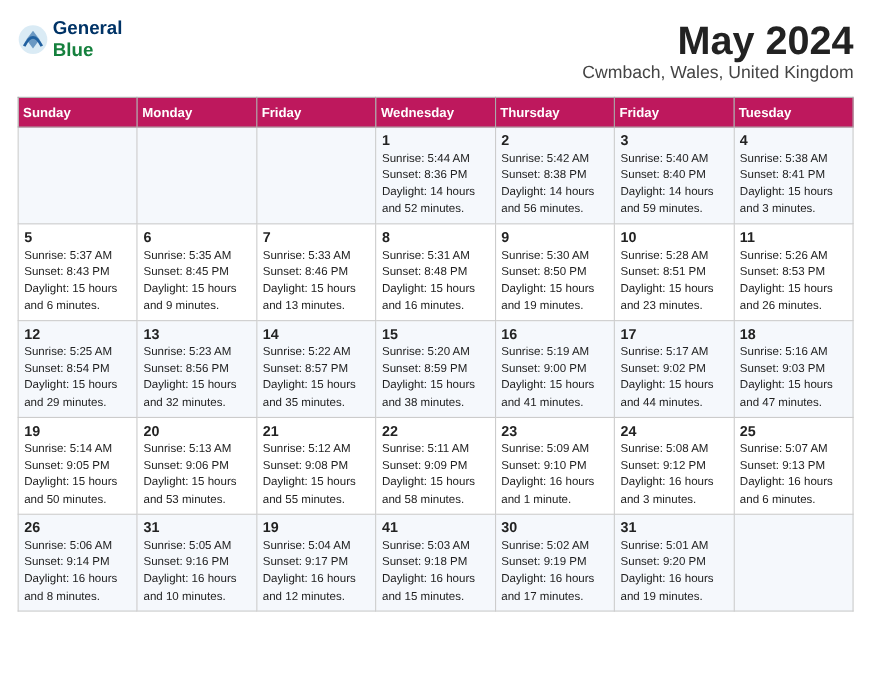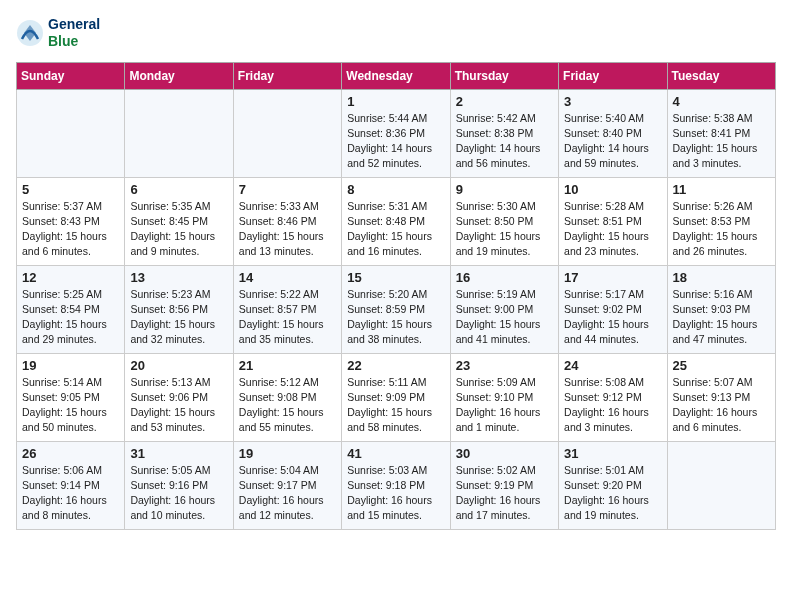--- a/index.html
+++ b/index.html
@@ -16,21 +16,21 @@
       align-items: flex-start;
       margin-bottom: 12px;
     }
     .logo {
       display: flex;
       align-items: center;
     }
     .logo-text {
       display: flex;
       flex-direction: column;
-      font-size: 14px;
+      font-size: 17px;
       font-weight: bold;
       color: #003366;
       line-height: 1.2;
     }
     .logo-text span:last-child { color: #15803d; }
     .logo-icon {
       width: 28px;
       height: 28px;
       margin-right: 4px;
     }
@@ -85,20 +85,24 @@
     <svg class="logo-icon" viewBox="0 0 28 28">
       <circle cx="14" cy="14" r="13" fill="#4499cc" opacity="0.2"></circle>
       <path d="M6 20 Q14 4 22 20" stroke="#2060a0" stroke-width="2.5" fill="none"></path>
       <path d="M14 6 L20 14 L14 22 L8 14 Z" fill="#2060a0" opacity="0.6"></path>
     </svg>
     <div class="logo-text">
       <span>General</span>
       <span>Blue</span>
     </div>
   </div>
+  <div class="title-block">
+    <div class="month-title">May 2024</div>
+    <div class="location">Cwmbach, Wales, United Kingdom</div>
+  </div>
 </div>
 
 <table>
   <thead>
     <tr id="weekday-header">
         <th>Sunday</th>
         <th>Monday</th>
         <th>Friday</th>
         <th>Wednesday</th>
         <th>Thursday</th>

